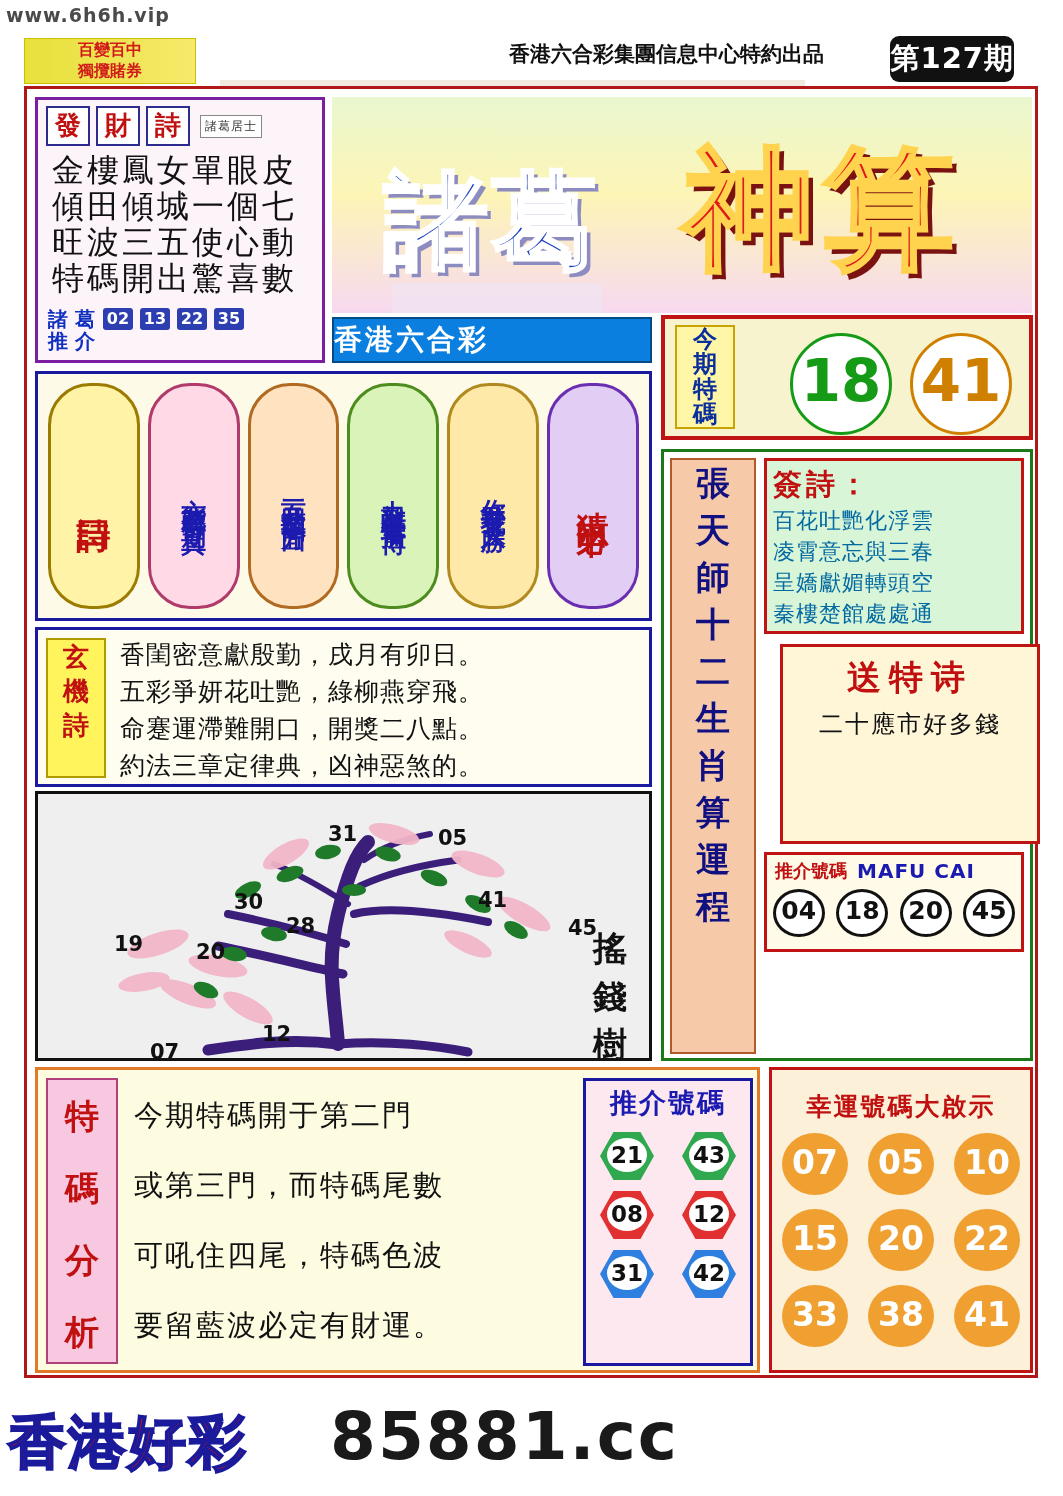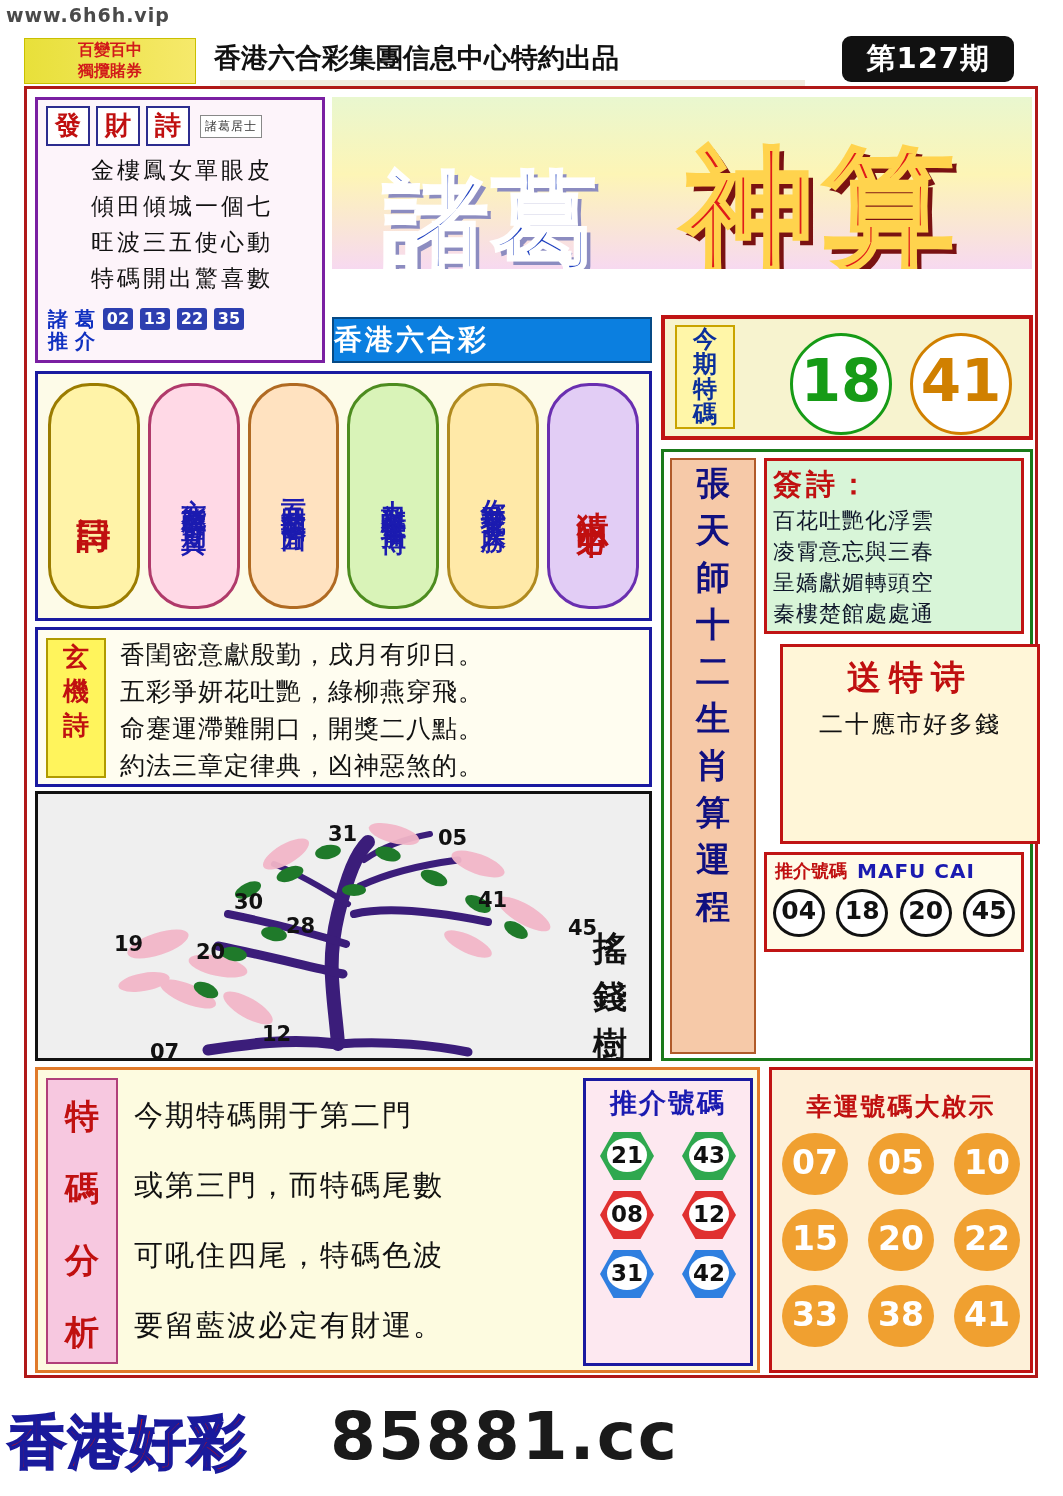--- a/index.html
+++ b/index.html
@@ -12,41 +12,41 @@
   }
   .page{position:absolute;left:0;top:0;width:1063px;height:1496px;}
 
   
   .topurl{position:absolute;left:6px;top:4px;font-size:19px;font-weight:bold;color:#4a4a4a;letter-spacing:1px;}
 
   
   .header{position:absolute;left:24px;top:36px;width:1014px;height:46px;}
   .hdr-logo{position:absolute;left:0;top:2px;width:170px;height:44px;background:linear-gradient(90deg,#e8e03a,#f6e96b);border:1px solid #c9c000;}
   .hdr-logo span{display:block;text-align:center;color:#d11a1a;font-weight:bold;font-size:16px;line-height:21px;font-family:"DejaVu Sans",sans-serif;}
-  .hdr-title{position:absolute;left:190px;top:4px;width:610px;text-align:left;font-size:27px;font-weight:bold;color:#111;font-family:"DejaVu Sans",sans-serif;}
+  .hdr-title{position:absolute;left:190px;top:4px;width:610px;text-align:right;font-size:21px;font-weight:bold;color:#111;font-family:"DejaVu Sans",sans-serif;}
   .hdr-smudge{position:absolute;left:196px;top:44px;width:585px;height:38px;background:#efe6d8;opacity:.85;}
-  .issue{position:absolute;right:24px;top:0px;background:#111;color:#fff;font-size:29px;font-weight:bold;border-radius:9px;padding:3px 24px;letter-spacing:1px;}
+  .issue{position:absolute;right:24px;top:0px;background:#111;color:#fff;font-size:29px;font-weight:bold;border-radius:9px;padding:3px 0;letter-spacing:1px;}
 
   
   .body-box{position:absolute;left:24px;top:86px;width:1014px;height:1292px;border:3px solid #b01818;background:#fff;box-sizing:border-box;}
 
   
   .poem{position:absolute;left:8px;top:8px;width:290px;height:266px;border:3px solid #7a1fa2;background:#fdf4fa;box-sizing:border-box;}
   .poem-title{display:flex;align-items:center;gap:6px;padding:6px 8px 0 8px;}
   .pt-ch{width:40px;height:36px;border:2px solid #2c2c8f;background:#fff;color:#c01010;font-size:26px;font-weight:bold;text-align:center;line-height:34px;font-family:"DejaVu Sans",sans-serif;}
   .pt-sub{margin-left:4px;background:#fff;border:1px solid #888;font-size:12px;padding:2px 4px;color:#333;letter-spacing:1px;}
   .poem-lines{padding:6px 10px 0 14px;}
-  .poem-lines div{font-size:23px;line-height:36px;color:#111;letter-spacing:3px;font-family:"DejaVu Sans",sans-serif;text-align:center;}
+  .poem-lines div{font-size:32px;line-height:36px;color:#111;letter-spacing:3px;font-family:"DejaVu Sans",sans-serif;}
   .poem-rec{position:absolute;left:10px;bottom:8px;display:flex;gap:8px;}
   .rec-lab{font-size:20px;color:#1030c0;font-weight:bold;line-height:22px;font-family:"DejaVu Sans",sans-serif;}
   .rec-nums{display:flex;gap:7px;}
   .rec-nums span{display:inline-block;width:30px;height:22px;line-height:22px;text-align:center;background:#2d3fb0;color:#fff;font-size:16px;font-weight:bold;border-radius:3px;}
 
   
-  .bigtitle{position:absolute;left:305px;top:8px;width:700px;height:172px;
+  .bigtitle{position:absolute;left:305px;top:8px;width:700px;height:216px;
     background:linear-gradient(180deg,#e9f7cf 0%,#fdf5b6 45%,#f7d9f0 100%);
     overflow:hidden;}
   .bt-t1{position:absolute;left:52px;top:56px;font-size:104px;font-weight:bold;color:#1d3fbf;
     -webkit-text-stroke:3px #fff;text-shadow:5px 5px 0 #8c8cc0;font-family:"DejaVu Sans",sans-serif;letter-spacing:4px;}
   .bt-t2{position:absolute;left:352px;top:26px;font-size:130px;font-weight:bold;color:#e01a1a;
     -webkit-text-stroke:3px #ffd34d;text-shadow:6px 6px 0 #7a1212;font-family:"DejaVu Serif",serif;letter-spacing:10px;}
   .bt-smudge{position:absolute;left:60px;top:186px;width:210px;height:32px;background:#f0e4f0;opacity:.8;}
 
   
   .bluebar{position:absolute;left:305px;top:228px;width:320px;height:46px;background:#0b7fe0;border:2px solid #064a86;box-sizing:border-box;}
@@ -88,21 +88,21 @@
   .tree{position:absolute;left:8px;top:702px;width:617px;height:270px;border:3px solid #111;background:#efefef;box-sizing:border-box;overflow:hidden;}
   .tnum{position:absolute;font-size:21px;font-weight:bold;color:#111;font-family:"DejaVu Sans",sans-serif;}
   .tree-word{position:absolute;right:22px;top:130px;font-size:34px;font-weight:bold;color:#111;line-height:48px;text-align:center;font-family:"DejaVu Sans",sans-serif;}
 
   
   .zts-wrap{position:absolute;left:634px;top:360px;width:372px;height:612px;border:3px solid #1a7a1a;background:#ffffff;box-sizing:border-box;}
   .zts{position:absolute;left:6px;top:6px;width:86px;height:596px;background:#f6c9a8;border:2px solid #b05a2a;box-sizing:border-box;text-align:center;}
   .zts span{display:block;font-size:34px;font-weight:bold;color:#101080;line-height:47px;font-family:"DejaVu Sans",sans-serif;}
   .qian{position:absolute;left:100px;top:6px;width:260px;height:176px;border:3px solid #c01414;background:#d8f5d8;box-sizing:border-box;padding:4px 6px;}
   .qian-t{font-size:29px;font-weight:bold;color:#c01010;letter-spacing:4px;font-family:"DejaVu Sans",sans-serif;}
-  .qian-l div{font-size:22px;line-height:31px;color:#0f172a;letter-spacing:1px;font-family:"DejaVu Sans",sans-serif;}
+  .qian-l div{font-size:22px;line-height:31px;color:#0369a1;letter-spacing:1px;font-family:"DejaVu Sans",sans-serif;}
   .song{position:absolute;left:100px;top:192px;width:260px;height:200px;border:3px solid #c01414;background:#fff6d8;box-sizing:border-box;text-align:center;padding-top:8px;margin-left:16px;}
   .song-t{font-size:34px;font-weight:bold;color:#c01010;letter-spacing:8px;font-family:"DejaVu Sans",sans-serif;}
   .song-l div{font-size:24px;line-height:46px;color:#111;letter-spacing:2px;font-family:"DejaVu Sans",sans-serif;}
   .tuij{position:absolute;left:100px;top:400px;width:260px;height:100px;border:3px solid #c01414;background:#fffbe8;box-sizing:border-box;}
   .tuij-hd{display:flex;align-items:center;gap:10px;padding:4px 8px 0 8px;}
   .tuij-hd .a{font-size:18px;font-weight:bold;color:#c01010;font-family:"DejaVu Sans",sans-serif;}
   .tuij-hd .b{font-size:20px;font-weight:bold;color:#1a1ab0;letter-spacing:1px;}
   .tuij-nums{display:flex;justify-content:space-around;margin-top:6px;}
   .tuij-nums span{display:inline-block;width:46px;height:42px;border:3px solid #111;border-radius:50%;text-align:center;line-height:38px;font-size:25px;font-weight:bold;color:#111;background:#fff;font-family:"DejaVu Sans",sans-serif;}
 

